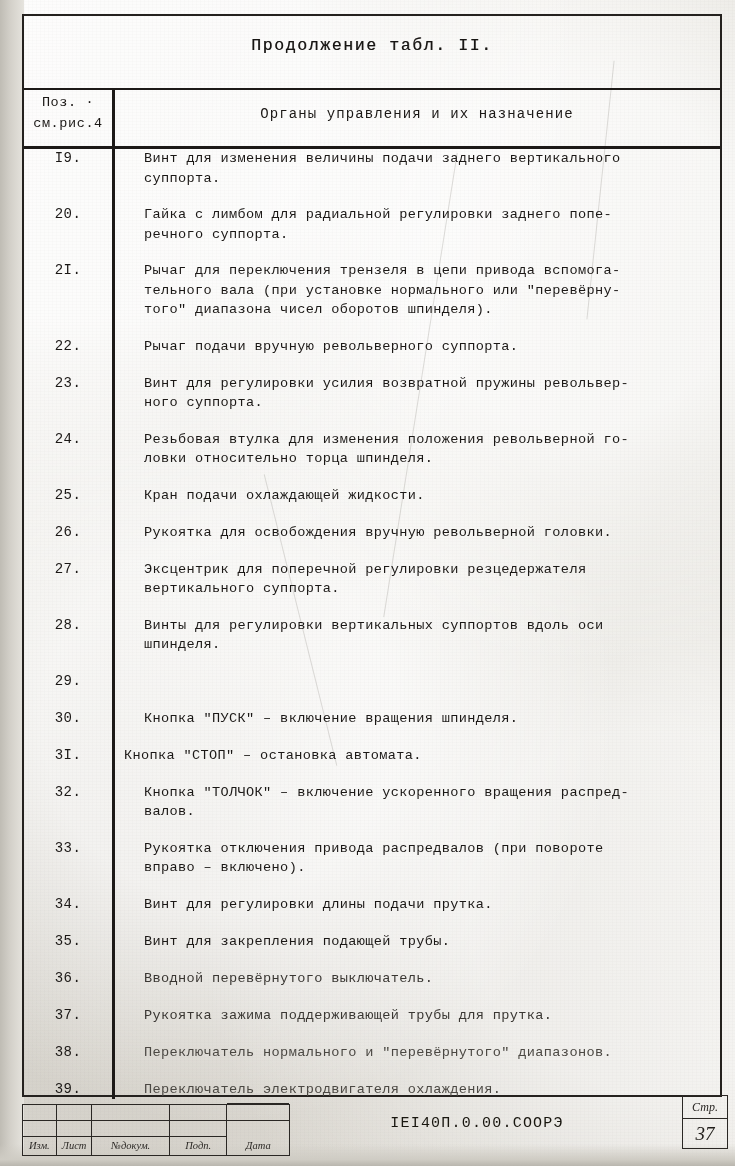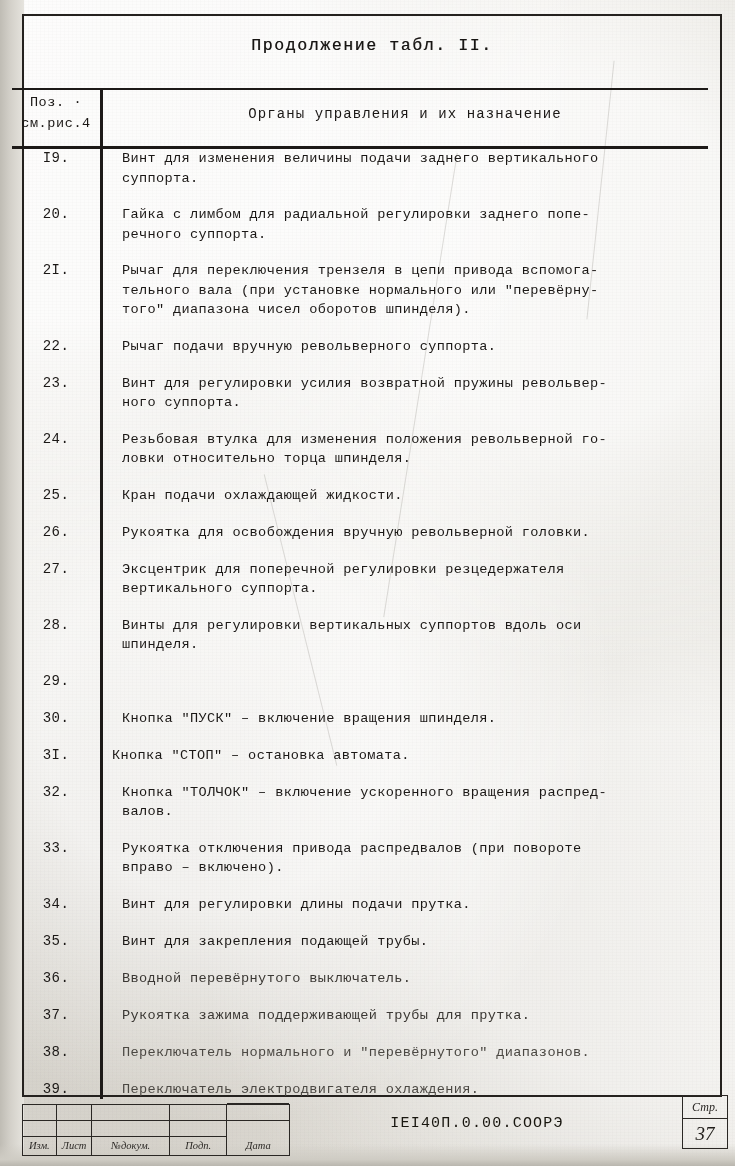--- a/index.html
+++ b/index.html
@@ -76,21 +76,21 @@
     text-align: center;
     font-size: 16.5px;
     letter-spacing: 1.6px;
     color: #171513;
     text-shadow: 0.4px 0 0 rgba(25,22,20,0.45), 0 0.4px 0 rgba(25,22,20,0.3);
   }
 
   
   #main-table {
     position: absolute;
-    left: 12px;
+    left: 24px;
     top: 88px;
     width: 696px;
     height: 1009px;
     box-sizing: border-box;
     border-top: 2.5px solid #1d1a18;
   }
   #col-divider {
     position: absolute;
     left: 88px;
     top: 0;
@@ -143,21 +143,21 @@
     width: 88px;
     flex: 0 0 88px;
     text-align: center;
     font-size: 14px;
     line-height: 19.5px;
     color: #1b1816;
     letter-spacing: 0.5px;
   }
   .ttext {
     flex: 1 1 auto;
-    padding-left: 22px;
+    padding-left: 32px;
     padding-right: 6px;
     font-size: 13.6px;
     line-height: 19.5px;
     color: #1b1816;
     letter-spacing: 0.35px;
     white-space: pre-line;
   }
   .ttext.indent-less { padding-left: 12px; }
   .sp-lg { height: 17px; }
 

